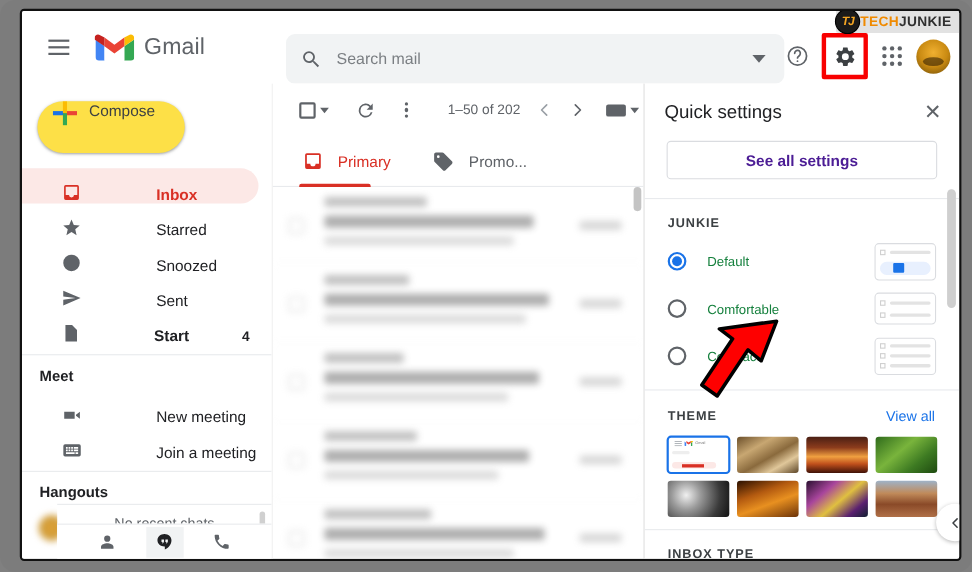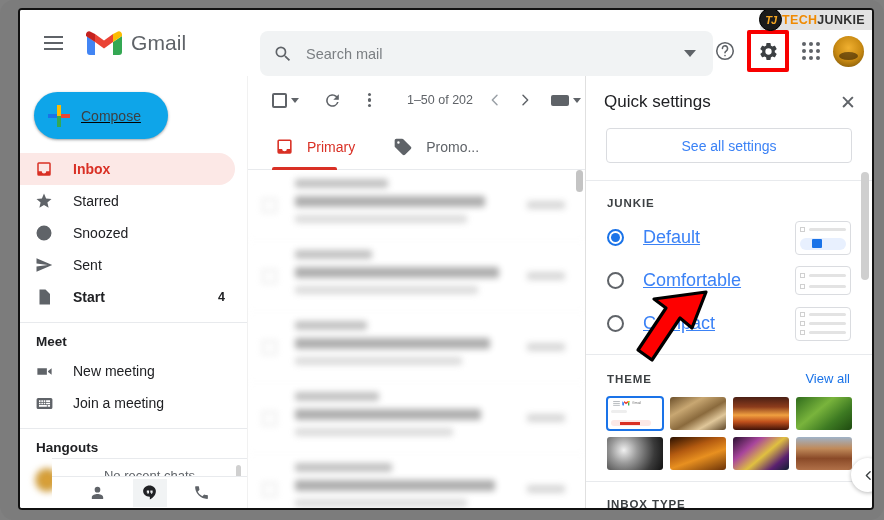--- a/index.html
+++ b/index.html
@@ -120,34 +120,34 @@
   .wm-tech { color: #f08a00; font-size: 12.5px; font-weight: bold; letter-spacing: .3px; }
   .wm-junkie { color: #303030; font-size: 12.5px; font-weight: bold; letter-spacing: .3px; }
 
   
   .sidebar {
     position: absolute; left: 0; top: 66px;
     width: 227px; bottom: 0; background: #fff;
   }
   .compose {
     margin: 16px 0 0 14px; width: 134px; height: 47px;
-    background: #0ea5e9; border-radius: 24px;
+    background: #fde047; border-radius: 24px;
     box-shadow: 0 1px 3px rgba(60,64,67,.35), 0 1px 2px rgba(60,64,67,.18);
-    display: flex; align-items: center; cursor: pointer; text-decoration: underline;
+    display: flex; cursor: pointer;
   }
   .plus-icon { width: 22px; height: 22px; margin-left: 14px; position: relative; }
   .plus-icon .ph { position: absolute; left: 0; top: 9px; width: 22px; height: 4px; }
   .plus-icon .pv { position: absolute; left: 9px; top: 0; width: 4px; height: 22px; }
   .compose-label { font-size: 14px; color: #3c4043; margin-left: 11px; font-weight: 500; }
 
   .nav-list { margin-top: 14px; }
   .nav-item {
-    height: 32px; display: flex; align-items: center;
-    padding-left: 14px; border-radius: 0 16px 16px 0;
-    margin-right: 12px; cursor: pointer; font-size: 14px; color: #202124;
+    height: 32px; display: flex; align-items: flex-end;
+    padding-left: 35px; border-radius: 0 16px 16px 0;
+    margin-right: 12px; cursor: pointer; font-size: 14px; color: #202124; gap: 48px;
   }
   .nav-item.active { background: #fce8e6; color: #d93025; font-weight: bold; }
   .nav-ico { width: 20px; height: 20px; margin-right: 19px;
     display: flex; align-items: center; justify-content: center; }
   .nav-count { margin-left: auto; font-size: 12.5px; color: #202124; padding-right: 10px; }
   .nav-divider { height: 1px; background: #e8eaed; margin: 9px 0 0 0; }
   .section-title {
     font-size: 13.5px; color: #202124; font-weight: bold;
     padding: 11px 0 6px 16px;
   }
@@ -252,41 +252,41 @@
   }
   .qs-head {
     height: 52px; display: flex; align-items: center;
     padding: 0 16px 0 18px;
   }
   .qs-title { font-size: 17px; color: #202124; font-weight: 400; }
   .qs-close { margin-left: auto; font-size: 19px; color: #5f6368; cursor: pointer; line-height: 1; }
   .see-all {
     margin: 0 20px; height: 35px; border: 1px solid #dadce0; border-radius: 4px;
     display: flex; align-items: center; justify-content: center;
-    color: #3b82f6; font-size: 14px; font-weight: 400; cursor: pointer;
+    color: #4c1d95; font-size: 14px; font-weight: 700; cursor: pointer;
   }
   .qs-divider { height: 1px; background: #e8eaed; margin: 17px 0 0 0; }
   .qs-sechead {
     font-size: 11.5px; letter-spacing: .9px; color: #3c4043;
     font-weight: bold; padding: 16px 0 7px 21px;
     display: flex; align-items: center;
   }
   .view-all { margin-left: auto; margin-right: 22px; color: #1a73e8;
     font-size: 13px; font-weight: 400; letter-spacing: 0; cursor: pointer; }
 
   .dens-row {
     height: 43px; display: flex; align-items: center; padding-left: 21px; cursor: pointer;
   }
   .radio {
     width: 17px; height: 17px; border-radius: 50%; border: 2px solid #5f6368;
     display: flex; align-items: center; justify-content: center; flex: none;
   }
   .radio.on { border-color: #1a73e8; }
   .radio.on::after { content: ""; width: 9px; height: 9px; border-radius: 50%; background: #1a73e8; }
-  .dens-label { font-size: 18px; color: #3b82f6; margin-left: 19px; text-decoration: underline; }
+  .dens-label { font-size: 12px; color: #15803d; margin-left: 19px; }
   .dens-prev {
     margin-left: auto; margin-right: 21px; width: 56px;
     border: 1px solid #dadce0; border-radius: 4px; padding: 4px;
     display: flex; flex-direction: column; gap: 3px; background: #fff;
   }
   .pv-row { display: flex; align-items: center; gap: 4px; height: 8px; }
   .pv-box { width: 5px; height: 5px; border: 1px solid #d0d0d0; flex: none; }
   .pv-bar { flex: 1; height: 3px; background: #e3e3e3; border-radius: 2px; }
   .pv-pill {
     height: 12px; background: #e8f0fe; border-radius: 7px;

